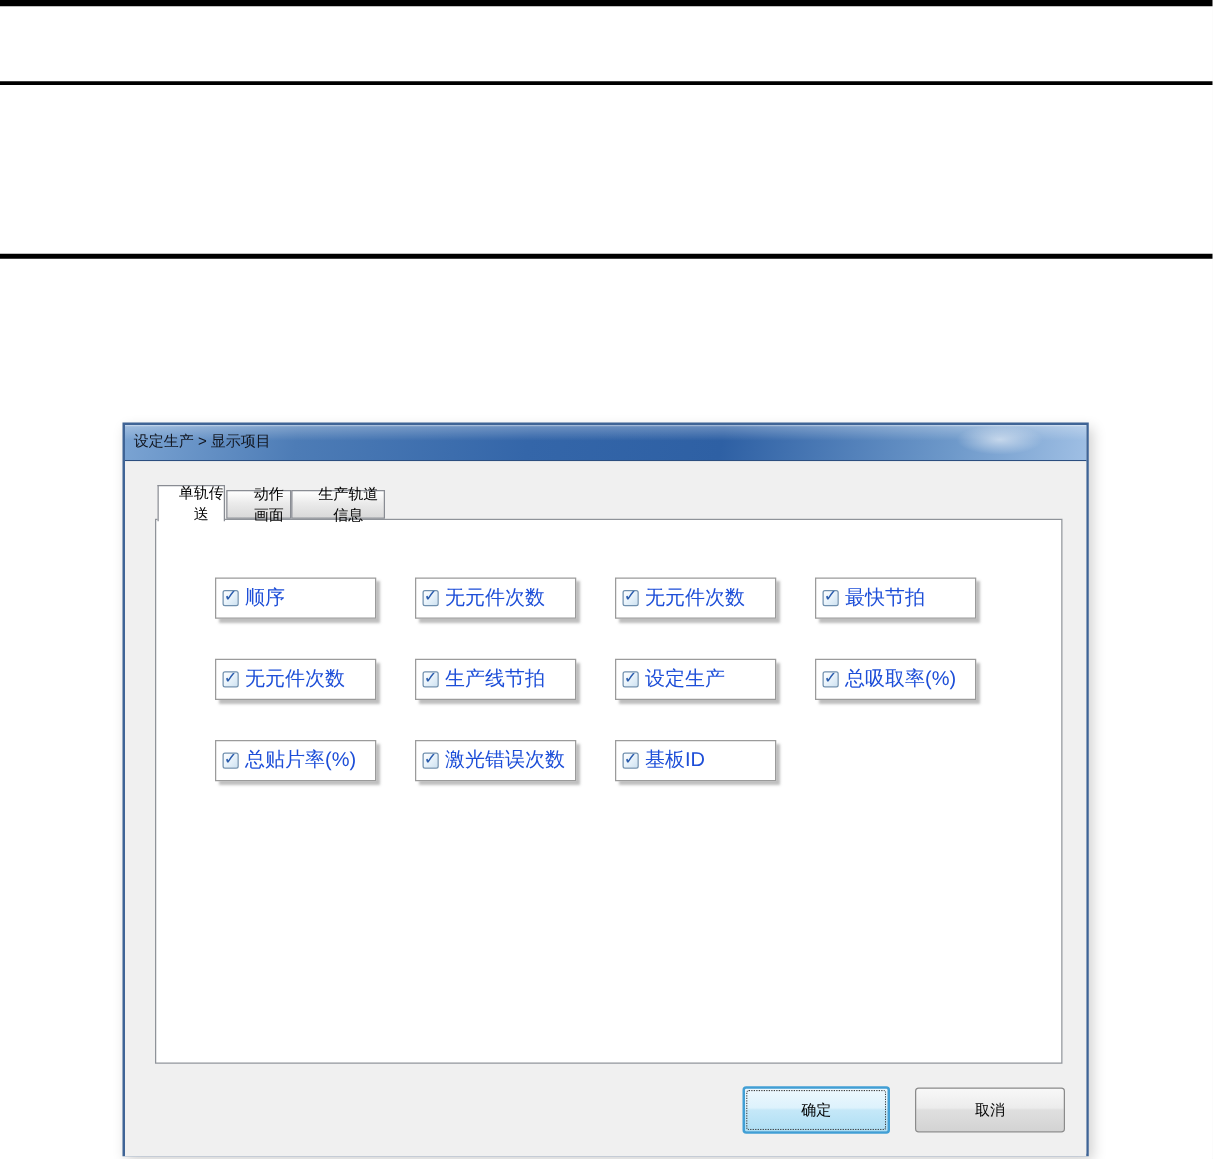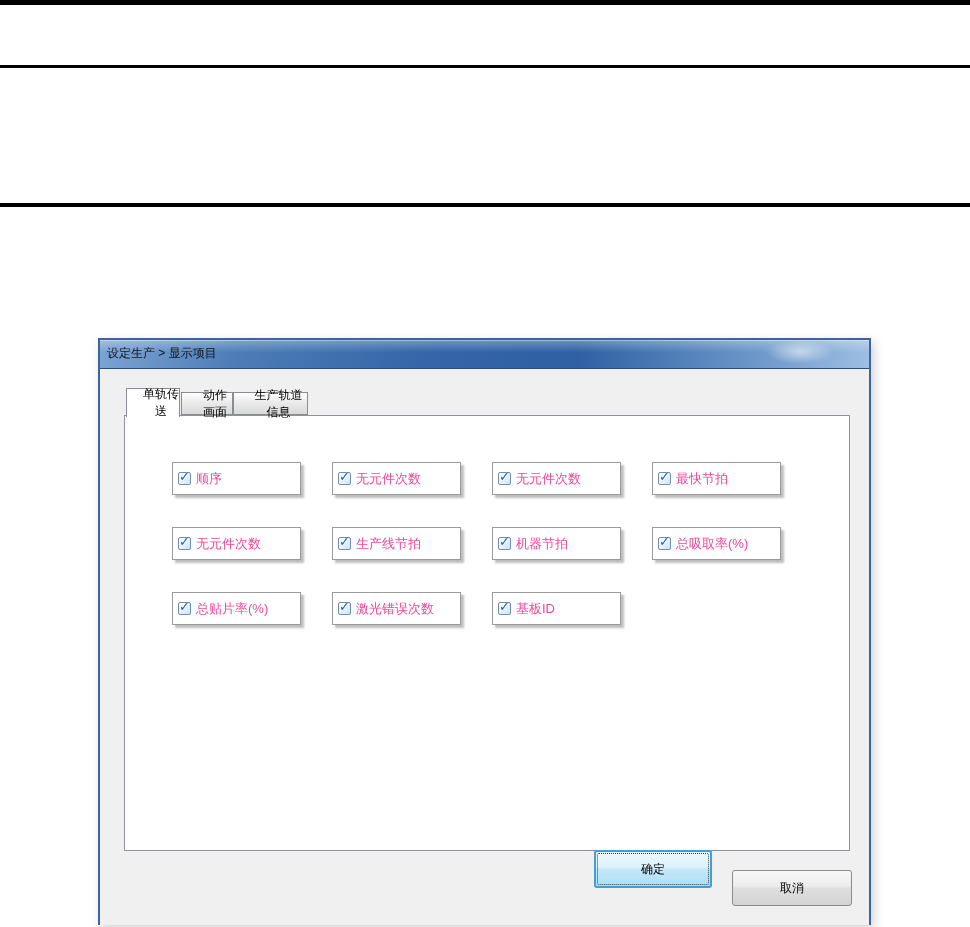--- a/index.html
+++ b/index.html
@@ -105,36 +105,36 @@
     background: linear-gradient(135deg, #fdfeff 0%, #ebf4fb 45%, #cfe3f2 100%);
     flex: 0 0 auto;
   }
   .cb .check {
     position: absolute; left: 0px; top: -3px;
     color: #2b5cad; font-weight: bold;
     font-size: 13px; line-height: 13px;
   }
   .itembox .lbl {
     margin-left: 5px;
-    font-size: 13px; color: #ec4899;
+    font-size: 16px; color: #1d4ed8;
     white-space: nowrap;
   }
 
   
   .btn {
     position: absolute;
     box-sizing: border-box;
     font-family: inherit;
     font-size: 12px; color: #000;
     border-radius: 3px;
     cursor: default;
     z-index: 5;
   }
   .btn-ok {
-    left: 494px; top: 481px; width: 118px; height: 38px;
+    left: 494px; top: 500px; width: 118px; height: 38px;
     border: 2px solid #419fd5;
     background: linear-gradient(to bottom, #edf8fe 0%, #ddf2fc 45%, #c5e8f8 50%, #aedef4 100%);
     text-align: center;
   }
   .btn-ok::after {
     content: ""; position: absolute;
     left: 1px; top: 1px; right: 1px; bottom: 1px;
     border: 1px dotted #3d3d3d;
     border-radius: 2px;
     pointer-events: none;
@@ -204,21 +204,21 @@
       <div class="itembox c1 r1">
         <span class="cb">
             <span class="check">✓</span>
           </span>
         <span class="lbl">生产线节拍</span>
       </div>
       <div class="itembox c2 r1">
         <span class="cb">
             <span class="check">✓</span>
           </span>
-        <span class="lbl">机器节拍</span>
+        <span class="lbl">设定生产</span>
       </div>
       <div class="itembox c3 r1">
         <span class="cb">
             <span class="check">✓</span>
           </span>
         <span class="lbl">总吸取率(%)</span>
       </div>
       <div class="itembox c0 r2">
         <span class="cb">
             <span class="check">✓</span>

